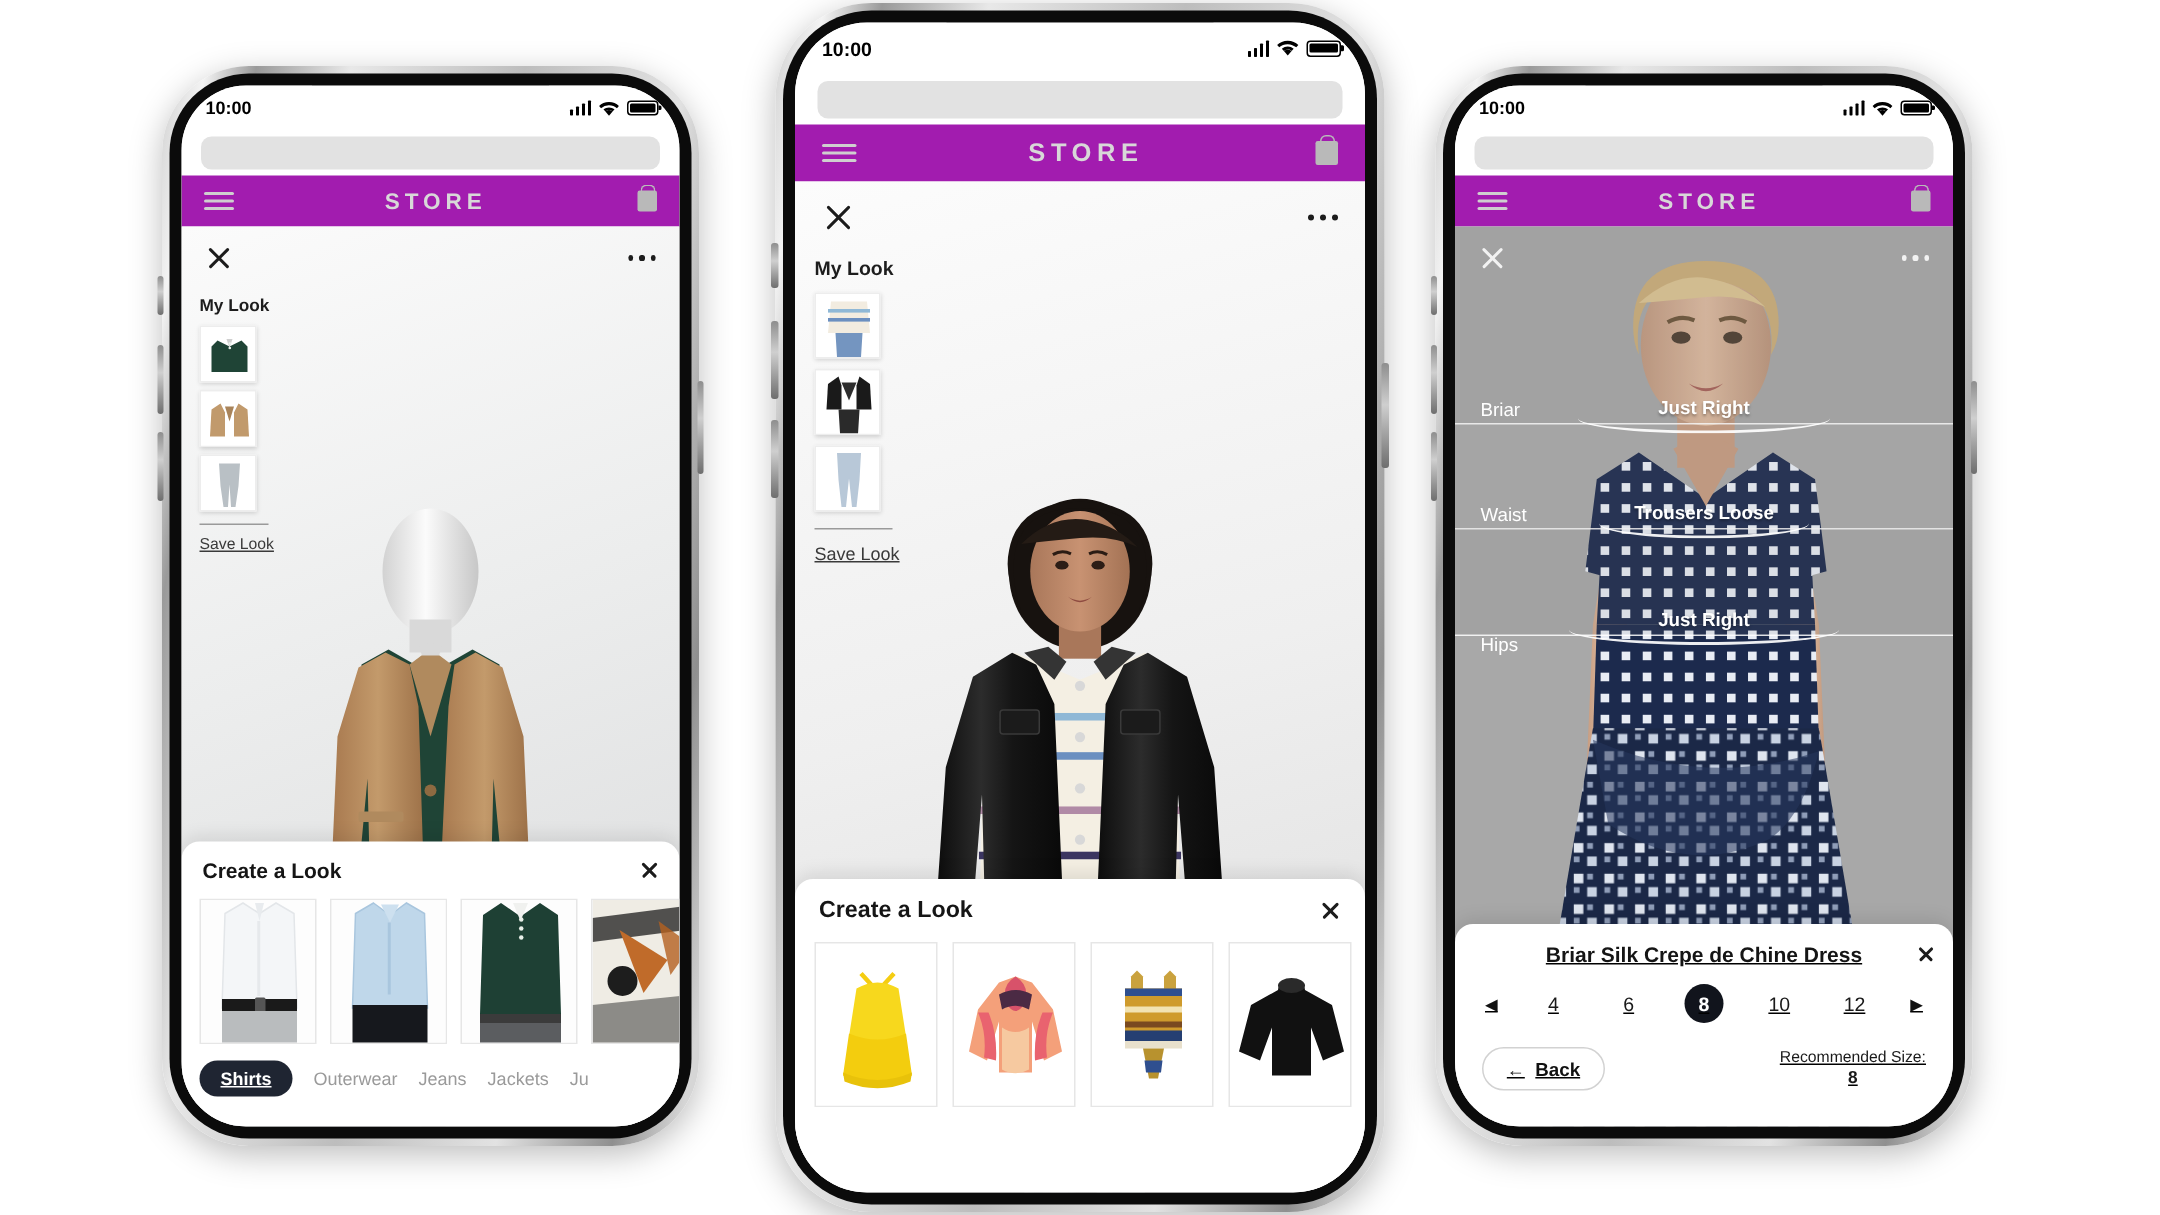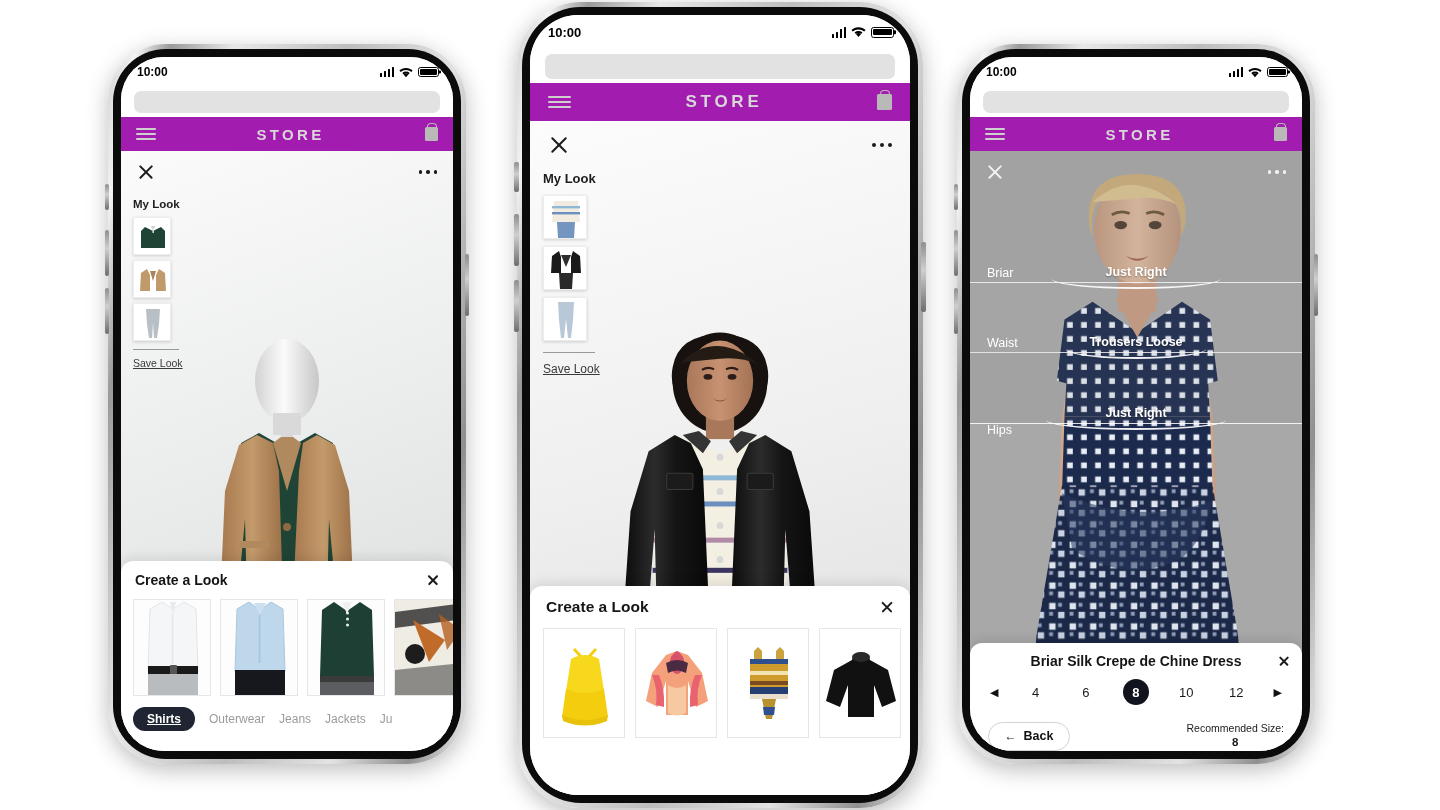--- a/index.html
+++ b/index.html
@@ -686,21 +686,21 @@
 
           <div class="fitlabel" style="left:17px;top:115px;font-size:12.5px;">Briar</div>
           <div class="fitlabel" style="left:17px;top:185px;font-size:12.5px;">Waist</div>
           <div class="fitlabel" style="left:17px;top:256px;font-size:12.5px;margin-top:16px;">Hips</div>
 
           <div class="fitval" style="left:0;right:0;text-align:center;top:114px;font-size:12.5px;">Just Right</div>
           <div class="fitval" style="left:0;right:0;text-align:center;top:184px;font-size:12.5px;">Trousers Loose</div>
           <div class="fitval" style="left:0;right:0;text-align:center;top:255px;font-size:12.5px;">Just Right</div>
         </div>
 
-        <div class="sheet" style="height:108px; padding:0 16px;">
+        <div class="sheet" style="height:135px; padding:0 16px;text-decoration:underline;">
           <div class="sheet-head" style="height:40px;">
             <span class="sheet-title" style="font-size:14px;">Briar Silk Crepe de Chine Dress</span>
             <span class="xicon sheet-close" style="right:-4px;width:12px;height:12px;">
               <style>#p3 .sheet-close::before,#p3 .sheet-close::after{width:12px;height:1.5px;background:#1c1c1c}</style>
             </span>
           </div>
 
           <div class="sizes" style="padding:0 4px;">
             <span class="arrow" style="font-size:11px;">◀</span>
             <span class="size" style="font-size:13px;width:26px;">4</span>

